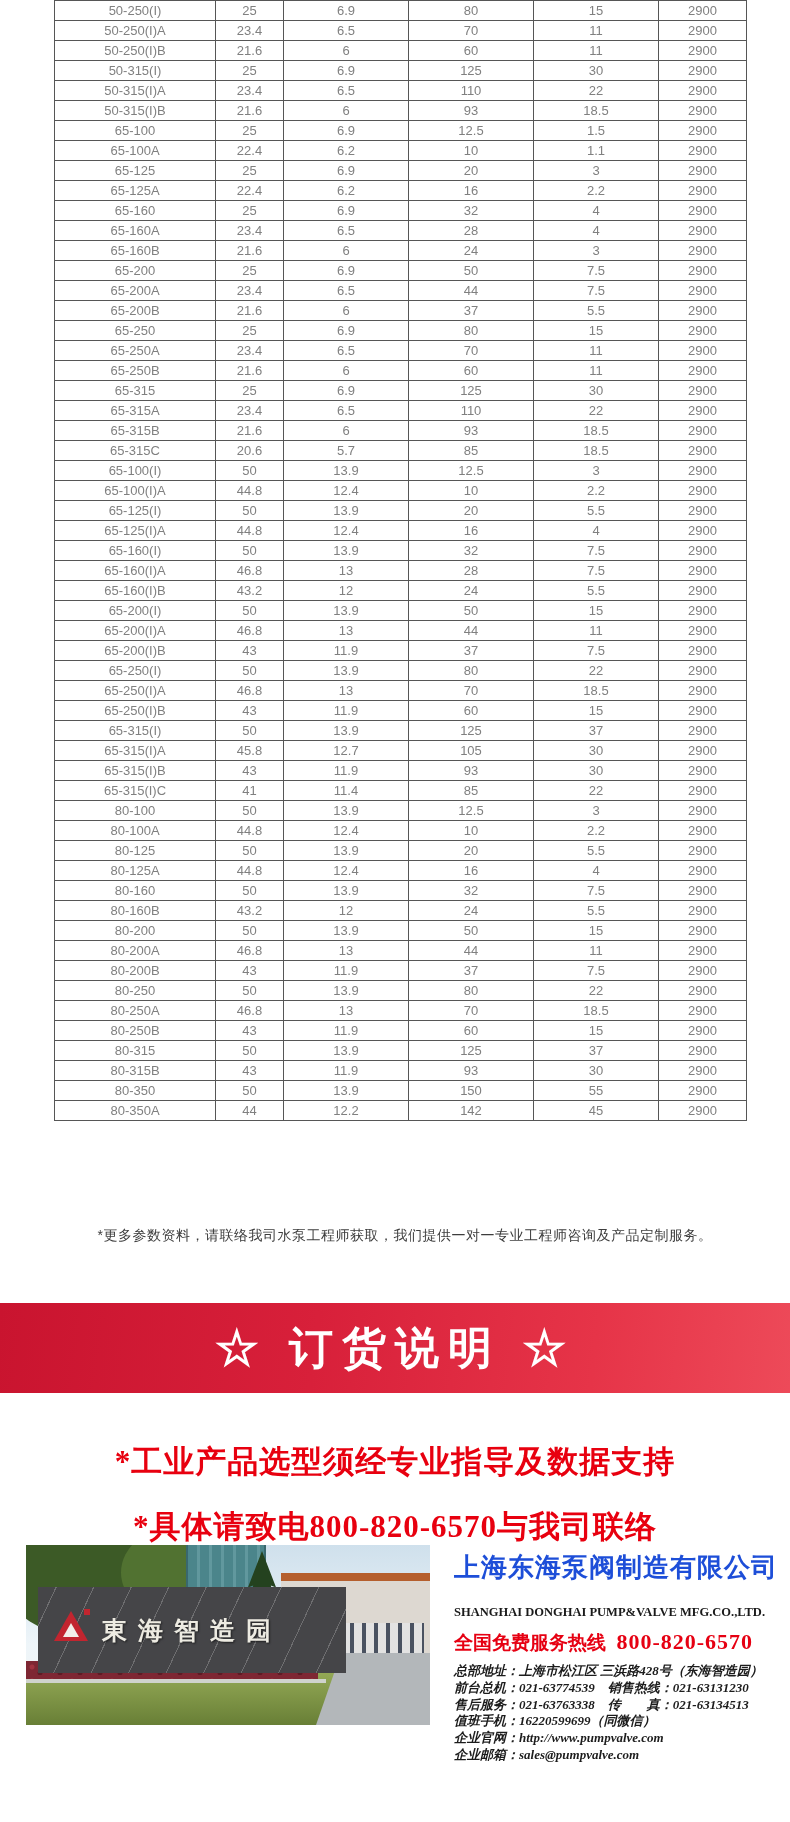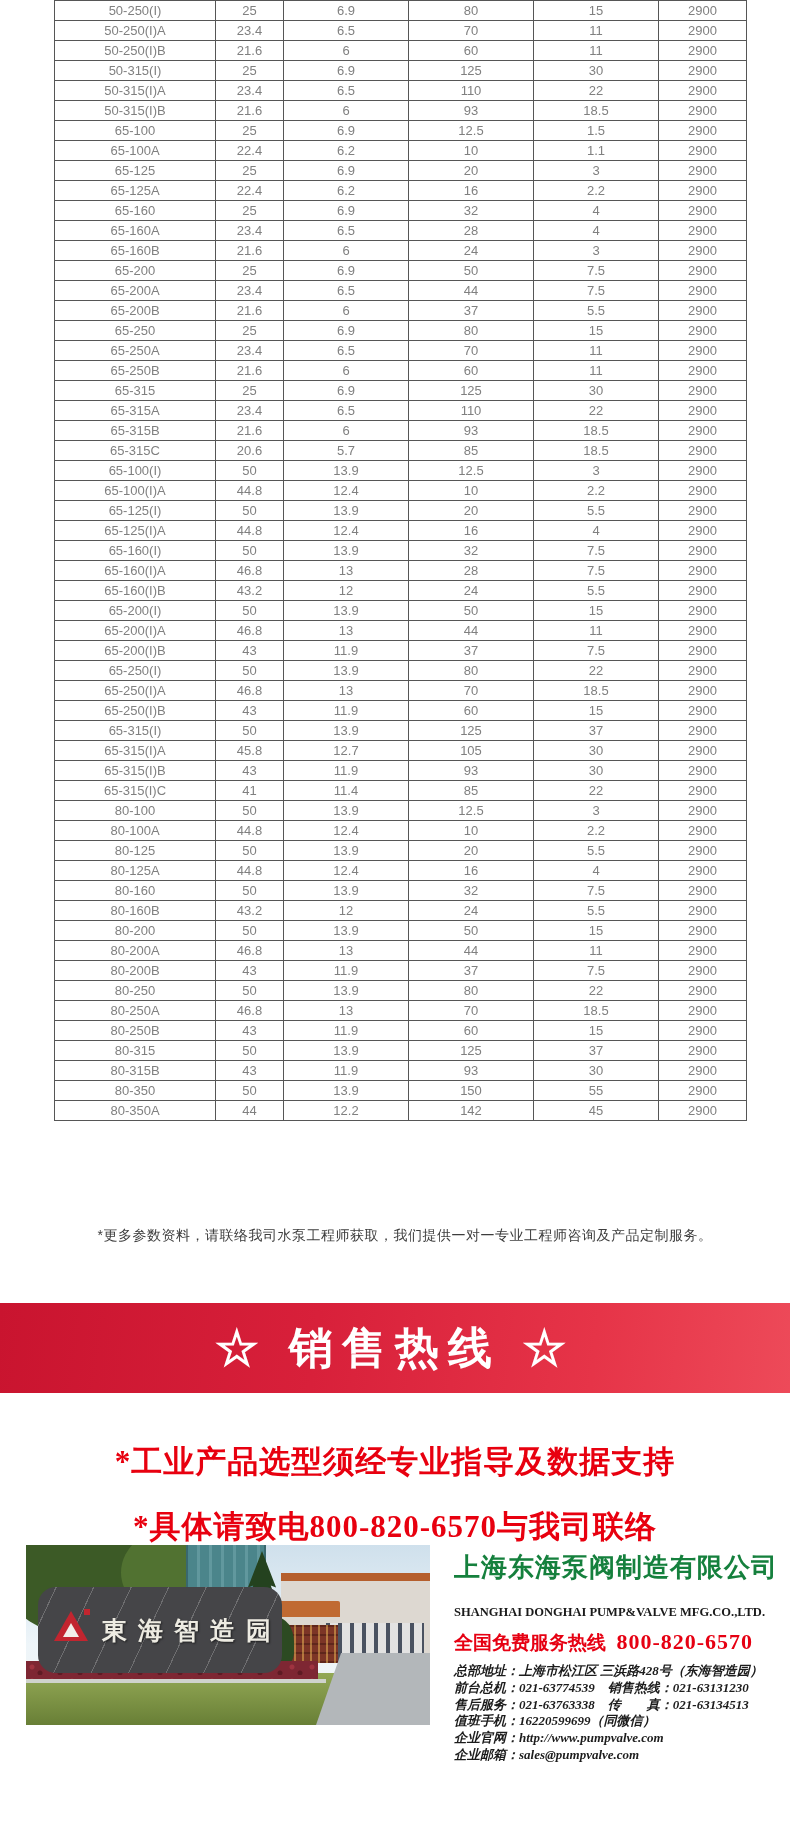--- a/index.html
+++ b/index.html
@@ -62,44 +62,44 @@
     left:300px;top:78px;width:98px;height:40px;
     background:repeating-linear-gradient(90deg,#4a5261 0 4px,rgba(230,232,235,.65) 4px 12px);
   }
   .ph-gate-doors{
     left:252px;top:80px;width:60px;height:38px;background:#7c3526;
     background-image:repeating-linear-gradient(90deg,rgba(240,190,90,.5) 0 2px,transparent 2px 8px),
                      repeating-linear-gradient(0deg,rgba(60,20,15,.45) 0 2px,transparent 2px 9px);
   }
   .ph-palm{left:232px;top:72px;width:36px;height:50px;background:#2c4a22;border-radius:50% 50% 30% 30%;}
   .ph-wall{
-    left:12px;top:42px;width:244px;height:86px;background:#454548;
+    left:12px;top:42px;width:308px;height:86px;background:#454548;
     background-image:repeating-linear-gradient(115deg,transparent 0 16px,rgba(255,255,255,.22) 16px 17px,transparent 17px 34px);
-    display:flex;align-items:center;border-radius:18px;
+    display:flex;align-items:center;
   }
   .ph-logo{position:absolute;left:16px;top:22px;width:36px;height:32px;}
   .ph-logo .tri{position:absolute;left:0;top:2px;width:34px;height:30px;background:#c2252f;clip-path:polygon(50% 0,100% 100%,0 100%);}
   .ph-logo .tri-in{position:absolute;left:9px;top:14px;width:16px;height:14px;background:#f2efe9;clip-path:polygon(50% 0,100% 100%,0 100%);}
   .ph-logo .dot{position:absolute;right:0;top:0;width:6px;height:6px;background:#c2252f;}
   .ph-sign-text{
     margin-left:64px;color:#edebe2;font-weight:bold;font-size:25px;letter-spacing:11px;
     text-shadow:1px 1px 2px rgba(0,0,0,.6);white-space:nowrap;
   }
   .ph-lawn{left:0;top:128px;width:404px;height:52px;background:linear-gradient(#93a855,#687f36);}
   .ph-flowers{
     left:0;top:116px;width:292px;height:20px;background:#7e2733;
     background-image:radial-gradient(circle at 6px 6px,#a03340 2px,transparent 3px),
                      radial-gradient(circle at 14px 12px,#5e1b24 2px,transparent 3px);
     background-size:20px 14px;
   }
   .ph-curb{left:0;top:134px;width:300px;height:4px;background:#cfd3cc;}
   .ph-road{left:290px;top:108px;width:114px;height:72px;background:#b3b7ba;clip-path:polygon(22% 0,100% 0,100% 100%,0 100%);}
   
   .company{position:absolute;left:454px;top:1550px;width:330px;}
-  .c-name{font-size:26px;font-weight:900;color:#15803d;letter-spacing:1px;white-space:nowrap;}
+  .c-name{font-size:26px;font-weight:900;color:#1d4ed8;letter-spacing:1px;white-space:nowrap;}
   .c-name-en{margin-top:20px;font-size:12.5px;font-weight:bold;color:#1a1a1a;font-family:"Liberation Serif",serif;white-space:nowrap;}
   .c-hotline{margin-top:9px;color:#e60012;font-weight:900;white-space:nowrap;}
   .c-hotline .lbl{font-size:19px;}
   .c-hotline .num{font-size:22px;font-family:"Liberation Serif",serif;margin-left:6px;letter-spacing:1px;}
   .c-info{margin-top:7px;}
   .info-line{
     font-size:13px;font-weight:bold;color:#1c1c1c;line-height:16.8px;
     font-family:"Liberation Serif",serif;white-space:nowrap;font-style:italic;
   }
 </style>
@@ -565,21 +565,21 @@
           <td>45</td>
           <td>2900</td>
         </tr>
       </tbody>
   </table>
 </div>
 
 <div class="note">*更多参数资料，请联络我司水泵工程师获取，我们提供一对一专业工程师咨询及产品定制服务。</div>
 
 <div class="banner">
-  <div class="banner-title">☆ 销售热线 ☆</div>
+  <div class="banner-title">☆ 订货说明 ☆</div>
 </div>
 
 <div class="slogan slogan1">*工业产品选型须经专业指导及数据支持</div>
 <div class="slogan slogan2">*具体请致电800-820-6570与我司联络</div>
 
 <div class="photo">
   <div class="ph ph-sky"></div>
   <div class="ph ph-tree-left"></div>
   <div class="ph ph-tree-mid"></div>
   <div class="ph ph-glass"></div>

